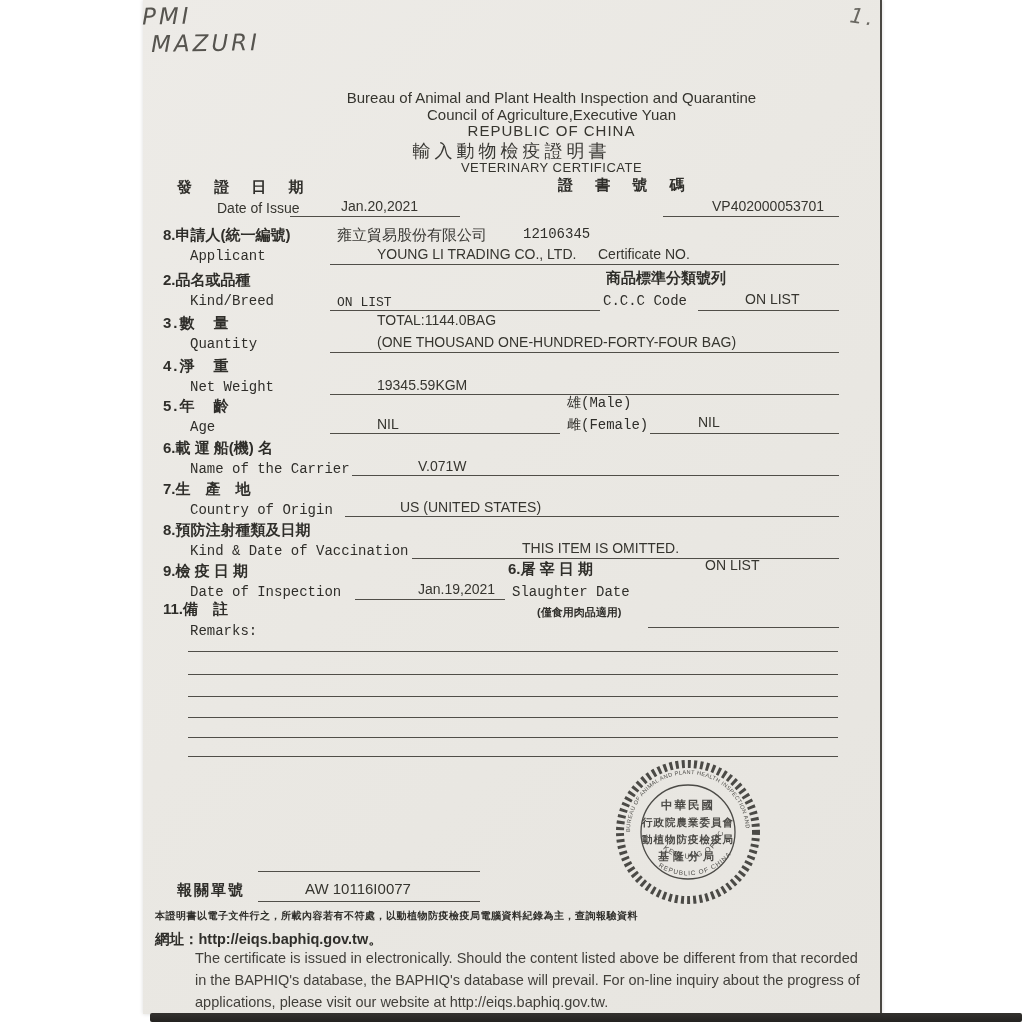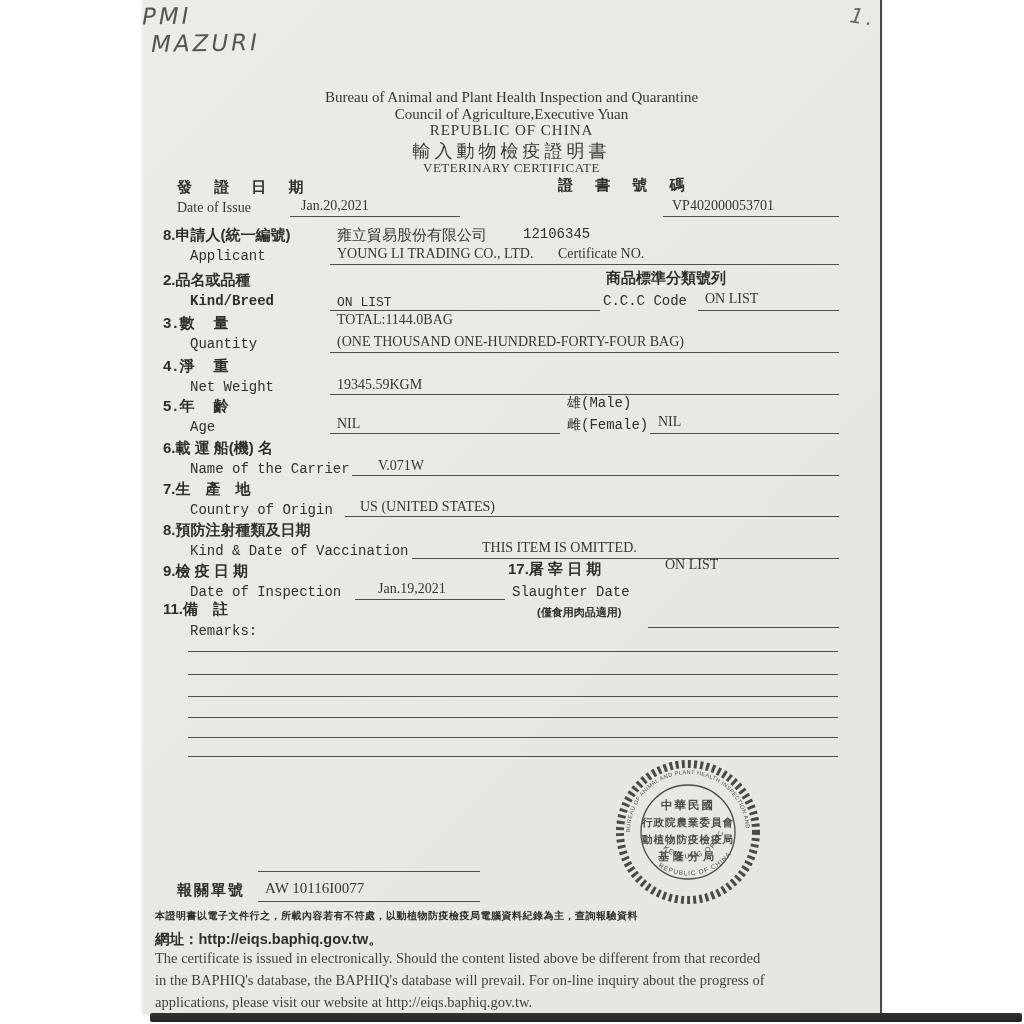--- a/index.html
+++ b/index.html
@@ -9,21 +9,21 @@
   .paper{position:absolute;left:143px;top:0;width:737px;height:1014px;
          background:linear-gradient(135deg,#edebe7 0%,#eae8e3 45%,#e7e5e0 100%);
          border-right:2px solid #4a4843;box-shadow:0 0 4px rgba(0,0,0,.15);}
   .shadow-strip{position:absolute;left:150px;top:1013px;width:872px;height:9px;
                 background:linear-gradient(180deg,#34322f,#232220);border-radius:2px;}
   .hand{font-family:"DejaVu Sans",sans-serif;font-style:italic;color:#56544f;
         letter-spacing:3px;font-weight:500;}
   .zh{font-family:"Liberation Sans","DejaVu Sans",sans-serif;color:#2f2e2a;font-weight:700;}
   .zh-light{font-family:"Liberation Sans","DejaVu Sans",sans-serif;color:#3a3935;}
   .mono{font-family:"Liberation Mono","DejaVu Sans Mono",monospace;color:#2f2e2a;}
-  .sans{font-family:Liberation Serif, serif;color:#36352f;}
+  .sans{font-family:Liberation Sans, sans-serif;color:#36352f;padding-left:40px;}
   .ctr{left:143px;width:737px;text-align:center;}
   .ul{border-top:1.6px solid #504e48;height:0;}
   svg text{fill:#4b4a46;}
 </style>
 </head>
 <body>
 
 <div id="screen">
   <div class="paper"></div>
   <div class="shadow-strip"></div>
@@ -50,21 +50,21 @@
 
   <div class="abs zh" style="left:163px;top:226px;font-size:15px;">8.申請人(統一編號)</div>
   <div class="abs zh-light" style="left:337px;top:226px;font-size:15px;">雍立貿易股份有限公司</div>
   <div class="abs mono" style="left:523px;top:226px;font-size:14px;">12106345</div>
   <div class="abs mono" style="left:190px;top:248px;font-size:14px;">Applicant</div>
   <div class="abs sans" style="left:337px;top:246px;font-size:14px;">YOUNG LI TRADING CO., LTD.</div>
   <div class="abs ul" style="left:330px;top:264px;width:509px;"></div>
 
   <div class="abs zh" style="left:163px;top:271px;font-size:15px;">2.品名或品種</div>
   <div class="abs zh" style="left:606px;top:269px;font-size:15px;">商品標準分類號列</div>
-  <div class="abs mono" style="left:190px;top:293px;font-size:14px;font-weight:bold;">Kind/Breed</div>
+  <div class="abs mono" style="left:190px;top:293px;font-size:14px;">Kind/Breed</div>
   <div class="abs mono" style="left:337px;top:295px;font-size:13px;">ON LIST</div>
   <div class="abs ul" style="left:330px;top:310px;width:270px;"></div>
   <div class="abs mono" style="left:603px;top:293px;font-size:14px;">C.C.C Code</div>
   <div class="abs sans" style="left:705px;top:291px;font-size:14px;">ON LIST</div>
   <div class="abs ul" style="left:698px;top:310px;width:141px;"></div>
 
   <div class="abs zh" style="left:163px;top:314px;font-size:15px;letter-spacing:2px;">3.數　量</div>
   <div class="abs sans" style="left:337px;top:312px;font-size:14px;">TOTAL:1144.0BAG</div>
   <div class="abs mono" style="left:190px;top:336px;font-size:14px;">Quantity</div>
   <div class="abs sans" style="left:337px;top:334px;font-size:14px;">(ONE THOUSAND ONE-HUNDRED-FORTY-FOUR BAG)</div>
@@ -93,21 +93,21 @@
   <div class="abs mono" style="left:190px;top:502px;font-size:14px;">Country of Origin</div>
   <div class="abs sans" style="left:360px;top:499px;font-size:14px;">US (UNITED STATES)</div>
   <div class="abs ul" style="left:345px;top:516px;width:494px;"></div>
 
   <div class="abs zh" style="left:163px;top:521px;font-size:15px;">8.預防注射種類及日期</div>
   <div class="abs mono" style="left:190px;top:543px;font-size:14px;">Kind &amp; Date of Vaccination</div>
   <div class="abs sans" style="left:482px;top:540px;font-size:14px;">THIS ITEM IS OMITTED.</div>
   <div class="abs ul" style="left:412px;top:558px;width:427px;"></div>
 
   <div class="abs zh" style="left:163px;top:562px;font-size:15px;">9.檢 疫 日 期</div>
-  <div class="abs zh" style="left:508px;top:560px;font-size:15px;">17.屠 宰 日 期</div>
+  <div class="abs zh" style="left:508px;top:560px;font-size:15px;">6.屠 宰 日 期</div>
   <div class="abs sans" style="left:665px;top:557px;font-size:14px;">ON LIST</div>
   <div class="abs mono" style="left:190px;top:584px;font-size:14px;">Date of Inspection</div>
   <div class="abs sans" style="left:378px;top:581px;font-size:14px;">Jan.19,2021</div>
   <div class="abs ul" style="left:355px;top:599px;width:150px;"></div>
   <div class="abs mono" style="left:512px;top:584px;font-size:14px;">Slaughter Date</div>
   <div class="abs zh" style="left:537px;top:605px;font-size:11px;">(僅食用肉品適用)</div>
   <div class="abs ul" style="left:648px;top:627px;width:191px;"></div>
 
   <div class="abs zh" style="left:163px;top:600px;font-size:15px;">11.備　註</div>
   <div class="abs mono" style="left:190px;top:623px;font-size:14px;">Remarks:</div>

